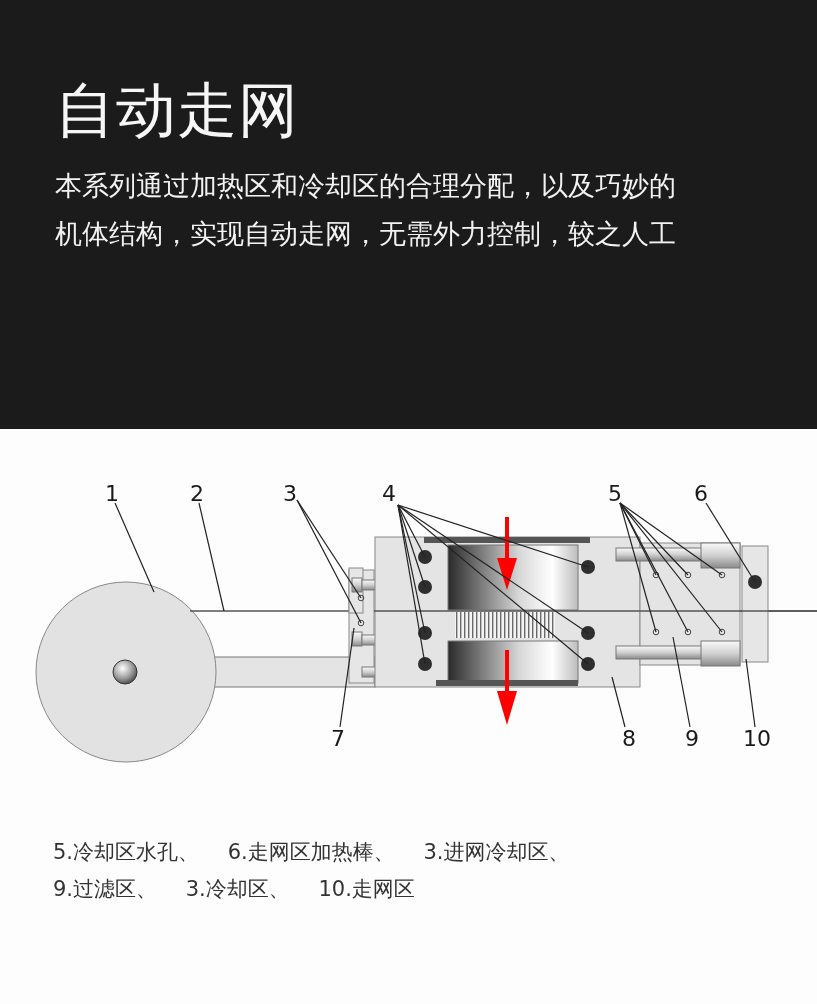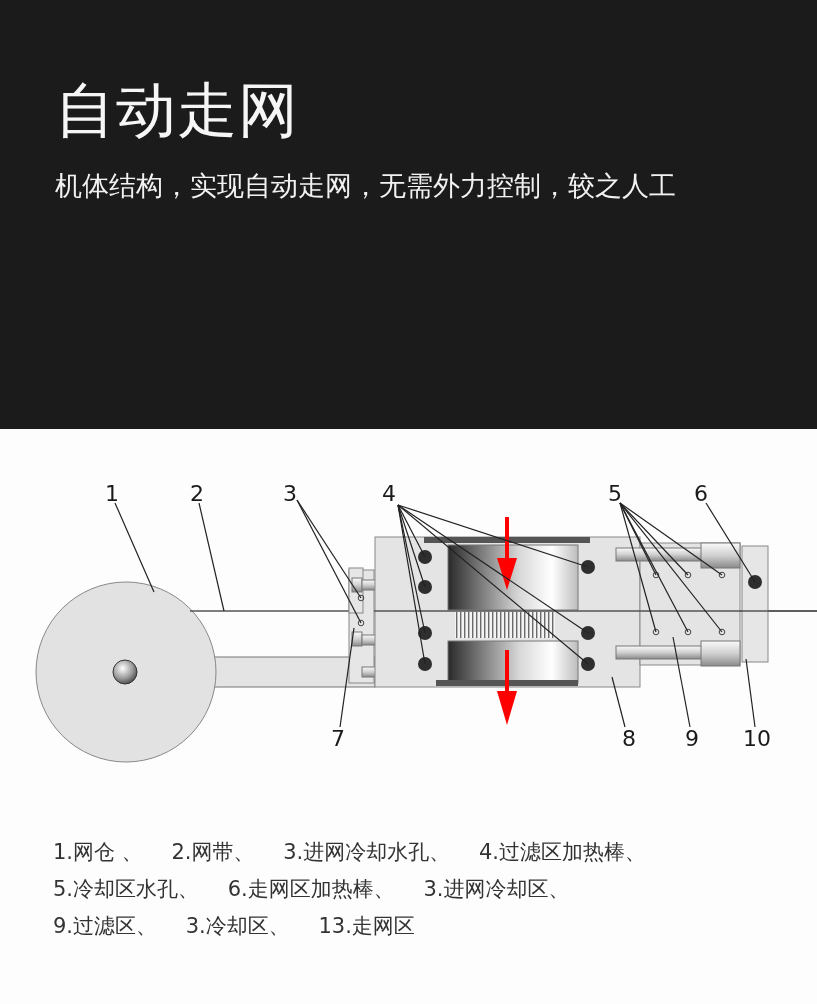--- a/index.html
+++ b/index.html
@@ -15,20 +15,21 @@
     .legend-row { white-space: nowrap; }
     .legend-item { margin-right: 22px; }
     svg text { font-family: "DejaVu Sans", "Liberation Sans", sans-serif; font-size: 22px; fill: #1a1a1a; }
   </style>
 </head>
 <body>
 
 <div class="hero">
   <div class="hero-title">自动走网</div>
   <div class="hero-desc">
+    <div>本系列通过加热区和冷却区的合理分配，以及巧妙的</div>
     <div>机体结构，实现自动走网，无需外力控制，较之人工</div>
   </div>
 </div>
 
 <svg class="diagram" viewBox="0 460 817 320" width="817" height="320">
   <defs>
     <linearGradient id="drum" x1="0" x2="1" y1="0" y2="0">
       <stop offset="0" stop-color="#2a2a2a"></stop>
       <stop offset="0.55" stop-color="#d8d8d8"></stop>
       <stop offset="0.8" stop-color="#ffffff"></stop>
@@ -152,28 +153,22 @@
     <text x="694" y="501">6</text>
     <text x="331" y="746">7</text>
     <text x="622" y="746">8</text>
     <text x="685" y="746">9</text>
     <text x="743" y="746">10</text>
   </g>
 </svg>
 
 <div class="legend">
   <div class="legend-row">
-    <span class="legend-item">1.网仓 、</span>
-    <span class="legend-item">2.网带、</span>
-    <span class="legend-item">3.进网冷却水孔、</span>
-    <span class="legend-item">4.过滤区加热棒、</span>
-  </div>
-  <div class="legend-row">
     <span class="legend-item">5.冷却区水孔、</span>
     <span class="legend-item">6.走网区加热棒、</span>
     <span class="legend-item">3.进网冷却区、</span>
   </div>
   <div class="legend-row">
     <span class="legend-item">9.过滤区、</span>
     <span class="legend-item">3.冷却区、</span>
-    <span class="legend-item">13.走网区</span>
+    <span class="legend-item">10.走网区</span>
   </div>
 </div>
 
 </body></html>

